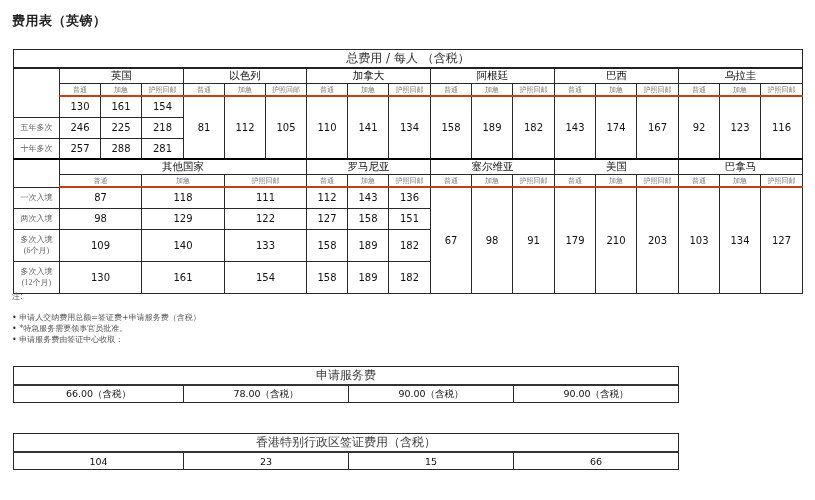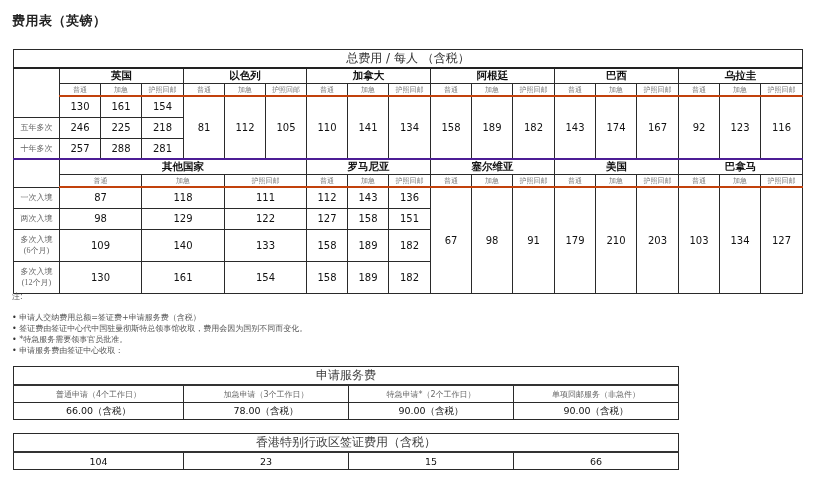--- a/index.html
+++ b/index.html
@@ -4,26 +4,26 @@
 <style>
   html, body { margin:0; padding:0; background:#ffffff; }
   body { width:815px; height:500px; position:relative; overflow:hidden;
          font-family:"DejaVu Sans", sans-serif; color:#1a1a1a; }
   .abs { position:absolute; }
   .title { left:12px; top:12px; font-size:13px; font-weight:bold; color:#222; letter-spacing:0.5px; }
   table { border-collapse:collapse; position:absolute; table-layout:fixed; }
   td { border:1px solid #2a2a2a; text-align:center; vertical-align:middle; padding:0; overflow:hidden; white-space:nowrap; }
   .main td { font-size:10px; }
   .main .ttl { font-size:12px; color:#333; height:15px; border-bottom:2px solid #222; }
-  .main .cty { font-size:10.5px; font-weight:bold; height:12px; color:#111; }
+  .main .cty { font-size:10.5px; font-weight:normal; height:12px; color:#111; }
   .main .sub { font-size:7px; color:#777; height:11px; border-bottom:2px solid #c2410c; }
   .main .lbl { font-size:8px; color:#666;font-family:Liberation Serif, serif; }
   .main .val { font-size:10px; color:#111; }
   .main .two { white-space:normal; line-height:11px; }
-  .sep td { border-top:2px solid #4c1d95; }
+  .sep td { border-top:2px solid #000000; }
   .notes { left:12px; top:291px; font-size:8px; color:#555; line-height:11px; }
   .notes ul { margin:10px 0 0 0; padding:0; list-style:none; }
   .notes li:before { content:"• "; color:#333; }
   .svc td { font-size:8px; color:#666; height:16px; }
   .svc .ttl { font-size:12px; color:#404040; border-bottom:2px solid #333; }
   .svc .v { font-size:9.5px; color:#111; }
 </style>
 </head>
 <body>
 
@@ -190,44 +190,37 @@
     <td class="val">189</td>
     <td class="val">182</td>
   </tr>
 </tbody>
   </table>
 
 <div class="abs notes">
   <div>注:</div>
   <ul>
     <li>申请人交纳费用总额=签证费+申请服务费（含税）</li>
-    <li>签证费由签证中心代中国驻曼彻斯特总领事馆收取，费用会因为国别不同而变化。</li>
     <li>*特急服务需要领事官员批准。</li>
     <li>申请服务费由签证中心收取：</li>
   </ul>
 </div>
 
 <table class="svc" style="left:13px; top:366px; width:665px;">
   <colgroup>
       <col style="width:170px">
       <col style="width:165px">
       <col style="width:165px">
       <col style="width:165px">
     </colgroup>
   <tbody>
       <tr>
         <td class="ttl" colspan="4">申请服务费</td>
       </tr>
   <tr>
-    <td>普通申请（4个工作日）</td>
-    <td>加急申请（3个工作日）</td>
-    <td>特急申请*（2个工作日）</td>
-    <td>单项回邮服务（非急件）</td>
-  </tr>
-  <tr>
     <td class="v">66.00（含税）</td>
     <td class="v">78.00（含税）</td>
     <td class="v">90.00（含税）</td>
     <td class="v">90.00（含税）</td>
   </tr>
 </tbody>
   </table>
 
 <table class="svc" style="left:13px; top:433px; width:665px;">
   <colgroup>

